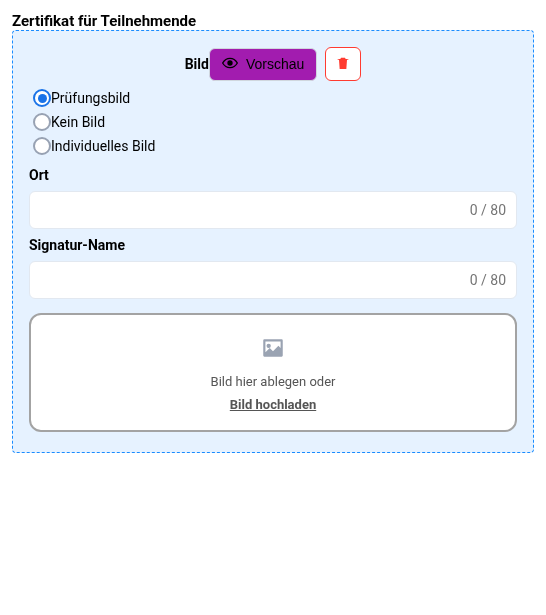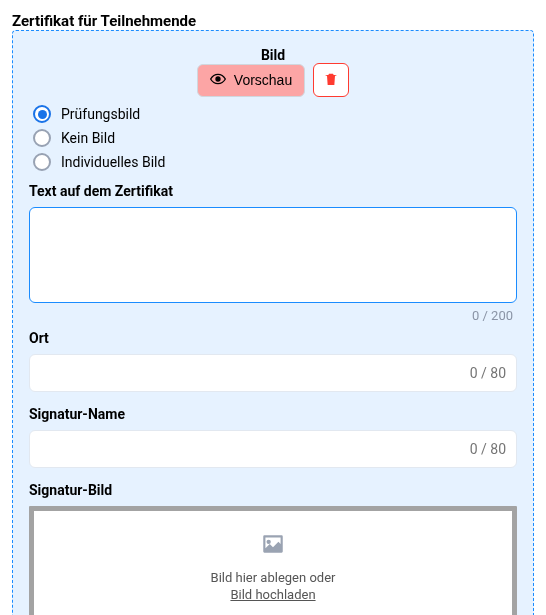--- a/index.html
+++ b/index.html
@@ -20,33 +20,32 @@
     border: 1px dashed #1a8cff;
     background: #e6f2ff;
     border-radius: 4px;
     padding: 16px;
   }
   .row-top {
     display: flex;
     justify-content: center;
     align-items: center;
     margin-bottom: 8px;
-    flex-direction: column;
   }
   .label {
     font-weight: 700;
     font-size: 14px;
   }
   .actions {
     display: flex;
     gap: 8px;
     align-items: center;
   }
   .btn-preview {
-    background: #fca5a5;
+    background: #a21caf;
     border: 1px solid #d0d7de;
     border-radius: 6px;
     padding: 6px 12px;
     font-size: 14px;
     display: inline-flex;
     align-items: center;
     gap: 8px;
     cursor: pointer;
     font-weight: 500;
   }
@@ -60,21 +59,20 @@
     display: inline-flex;
     align-items: center;
     justify-content: center;
     cursor: pointer;
   }
   .btn-delete svg { width: 16px; height: 16px; fill: #ff3b30; }
   .radio-group { margin: 6px 0 12px 4px; }
   .radio-row {
     display: flex;
     align-items: center;
-    gap: 10px;
     margin: 6px 0;
     cursor: pointer;
   }
   .radio-input {
     appearance: none;
     width: 18px; height: 18px;
     border-radius: 50%;
     border: 2px solid #98a2b3;
     background: #fff;
     position: relative;
@@ -125,35 +123,36 @@
     border-radius: 6px;
     padding: 0 10px;
     font-family: inherit;
     font-size: 14px;
     outline: none;
     text-align: right;
     color: #404040;
   }
   .dropzone {
     background: #fff;
-    border: 5px solid #a3a3a3;
-    border-radius: 1px;
+    border: 2px solid #a3a3a3;
+    border-radius: 12px;
     padding: 20px 0 18px;
     text-align: center;
     color: #6b7280;
   }
   .dropzone svg { width: 26px; height: 26px; fill: #9aa3b2; margin-bottom: 10px; }
   .drop-text { font-size: 13px; color: #555; }
   .drop-link {
     font-size: 13px;
     color: #555;
     text-decoration: underline;
     cursor: pointer;
-    margin-top: 2px;
+    margin-top: 8px;
     display: inline-block;
+    font-weight: bold;
   }
 </style>
 </head>
 <body>
 
 <div class="section-title">Zertifikat für Teilnehmende</div>
 
 <div class="panel">
 
   <div class="row-top">
@@ -186,38 +185,32 @@
     <label class="radio-row">
       <input type="radio" name="bild" class="radio-input" style="">
       <span class="radio-label">Kein Bild</span>
     </label>
     <label class="radio-row">
       <input type="radio" name="bild" class="radio-input" style="">
       <span class="radio-label">Individuelles Bild</span>
     </label>
   </div>
 
-  <div class="field-block">
-    <span class="field-label">Text auf dem Zertifikat</span>
-    <textarea class="textarea" value="" style=""></textarea>
-    <div class="counter">0 / 200</div>
-  </div>
 
   <div class="field-block">
     <span class="field-label">Ort</span>
     <input type="text" class="text-input" placeholder="0 / 80" style="">
   </div>
 
-  <div class="field-block" style="margin-top:14px">
+  <div class="field-block" style="margin-top:8px">
     <span class="field-label">Signatur-Name</span>
     <input type="text" class="text-input" placeholder="0 / 80" style="">
   </div>
 
   <div class="field-block" style="margin-top:14px">
-    <span class="field-label">Signatur-Bild</span>
     <div class="dropzone">
       <div>
         <svg viewBox="0 0 24 24">
             <path d="M4 4h16a1 1 0 011 1v14a1 1 0 01-1 1H4a1 1 0 01-1-1V5a1 1 0 011-1zm1 2v10l4-4 3 3 5-5 2 2V6H5zm3 2a2 2 0 110 4 2 2 0 010-4z"></path>
           </svg>
       </div>
       <div class="drop-text">Bild hier ablegen oder</div>
       <span class="drop-link">Bild hochladen</span>
     </div>
   </div>

